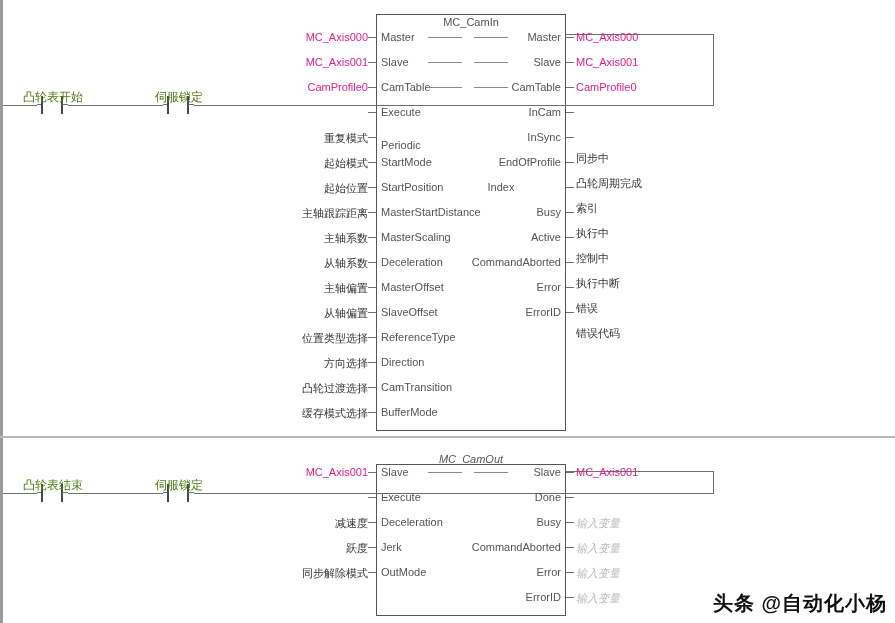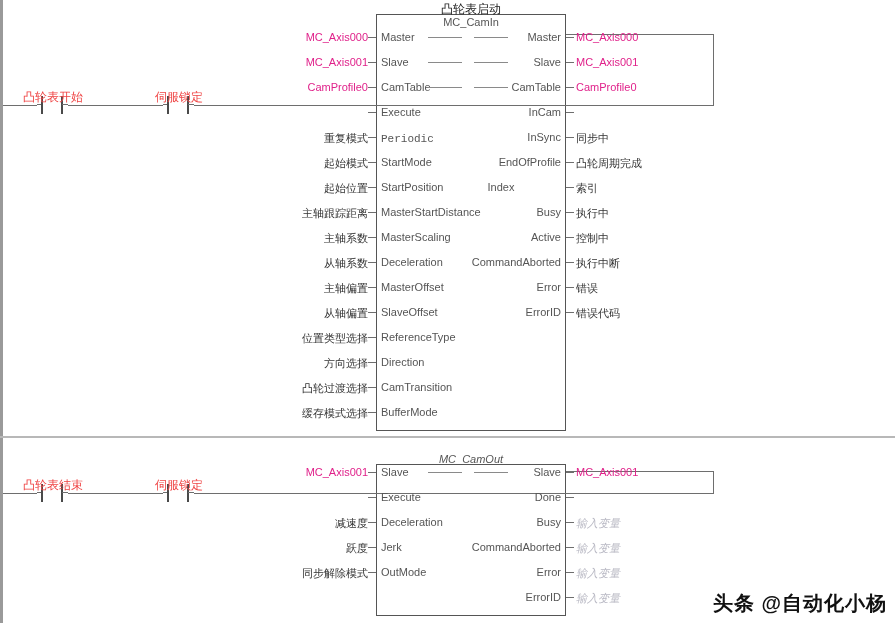--- a/index.html
+++ b/index.html
@@ -21,55 +21,54 @@
   .net-sep{position:absolute;left:0;width:895px;height:2px;background:#b8b8b8;}
 
   
   .contact{position:absolute;width:30px;height:18px;}
   .contact .bar{position:absolute;top:0;width:2px;height:18px;background:#4a4a4a;}
   .contact .bar.l{left:4px;}
   .contact .bar.r{left:24px;}
   .contact .wire{position:absolute;top:8px;height:1px;background:#6e6e6e;}
   .contact .wire.l{left:-0px;width:5px;}
   .contact .wire.r{left:25px;width:6px;}
-  .contact-label{position:absolute;font-size:12px;color:#ef4444;white-space:nowrap;text-align:center;}
+  .contact-label{position:absolute;font-size:12px;color:#4d7c0f;white-space:nowrap;text-align:center;}
 
   
   .fb{position:absolute;border:1px solid #555;background:#ffffff;box-sizing:border-box;}
   .fb-title{position:absolute;text-align:center;font-size:12px;color:#222;white-space:nowrap;}
   .fb-name{position:absolute;text-align:center;font-size:11px;color:#555;white-space:nowrap;}
 
   .pin{position:absolute;font-size:11px;color:#555;white-space:nowrap;}
   .pin.in{text-align:left;}
   .pin.out{text-align:right;}
 
   .stub{position:absolute;height:1px;background:#6e6e6e;width:8px;}
 
   .var{position:absolute;font-size:11px;white-space:nowrap;color:#e0218a;}
   .var.r{text-align:right;}
   .var.l{text-align:left;}
   .cn{position:absolute;font-size:11px;white-space:nowrap;color:#333;}
   .cn.r{text-align:right;}
-  .cn.l{text-align:left;}
+  .cn.l{text-align:left;margin-top:20px;}
   .ph{position:absolute;font-size:11px;white-space:nowrap;color:#b9b9c4;font-style:italic;}
 
   .dash{position:absolute;height:1px;border-top:1px solid #8a8a8a;}
 
   
   .wm{position:absolute;right:8px;bottom:6px;font-size:20px;color:#111;font-weight:bold;letter-spacing:1px;}
 </style>
 </head>
 <body>
 
 <div id="canvas">
 
   <div class="rail-left"></div>
 
   <div class="fb" style="left:376px;top:14px;width:190px;height:417px;"></div>
-  <div class="fb-title" style="left:376px;top:1px;width:190px;">凸轮表启动</div>
   <div class="fb-name" style="left:376px;top:16px;width:190px;">MC_CamIn</div>
 
   <div class="hline" style="left:3px;top:105px;width:34px;"></div>
   <div class="hline" style="left:68px;top:105px;width:95px;"></div>
   <div class="hline" style="left:194px;top:105px;width:520px;"></div>
   <div class="vline" style="left:713px;top:34px;height:72px;"></div>
   <div class="hline" style="left:566px;top:34px;width:148px;"></div>
 
   <div class="contact" style="left:37px;top:96px;">
     <div class="wire l"></div>
@@ -95,21 +94,21 @@
   <div class="stub" style="left:368px;top:62px;"></div>
   <div class="var r" style="left:248px;top:56px;width:120px;">MC_Axis001</div>
 
   <div class="pin in" style="left:381px;top:81px;">CamTable</div>
   <div class="stub" style="left:368px;top:87px;"></div>
   <div class="var r" style="left:248px;top:81px;width:120px;">CamProfile0</div>
 
   <div class="pin in" style="left:381px;top:106px;">Execute</div>
   <div class="stub" style="left:368px;top:112px;"></div>
 
-  <div class="pin in" style="left:381px;top:133px;font-family:Liberation Mono, monospace;">Periodic</div>
+  <div class="pin in" style="left:381px;top:139px;">Periodic</div>
   <div class="stub" style="left:368px;top:137px;"></div>
   <div class="cn r" style="left:238px;top:131px;width:130px;">重复模式</div>
 
   <div class="pin in" style="left:381px;top:156px;">StartMode</div>
   <div class="stub" style="left:368px;top:162px;"></div>
   <div class="cn r" style="left:238px;top:156px;width:130px;font-family:Liberation Serif, serif;">起始模式</div>
 
   <div class="pin in" style="left:381px;top:181px;">StartPosition</div>
   <div class="stub" style="left:368px;top:187px;"></div>
   <div class="cn r" style="left:238px;top:181px;width:130px;">起始位置</div>

